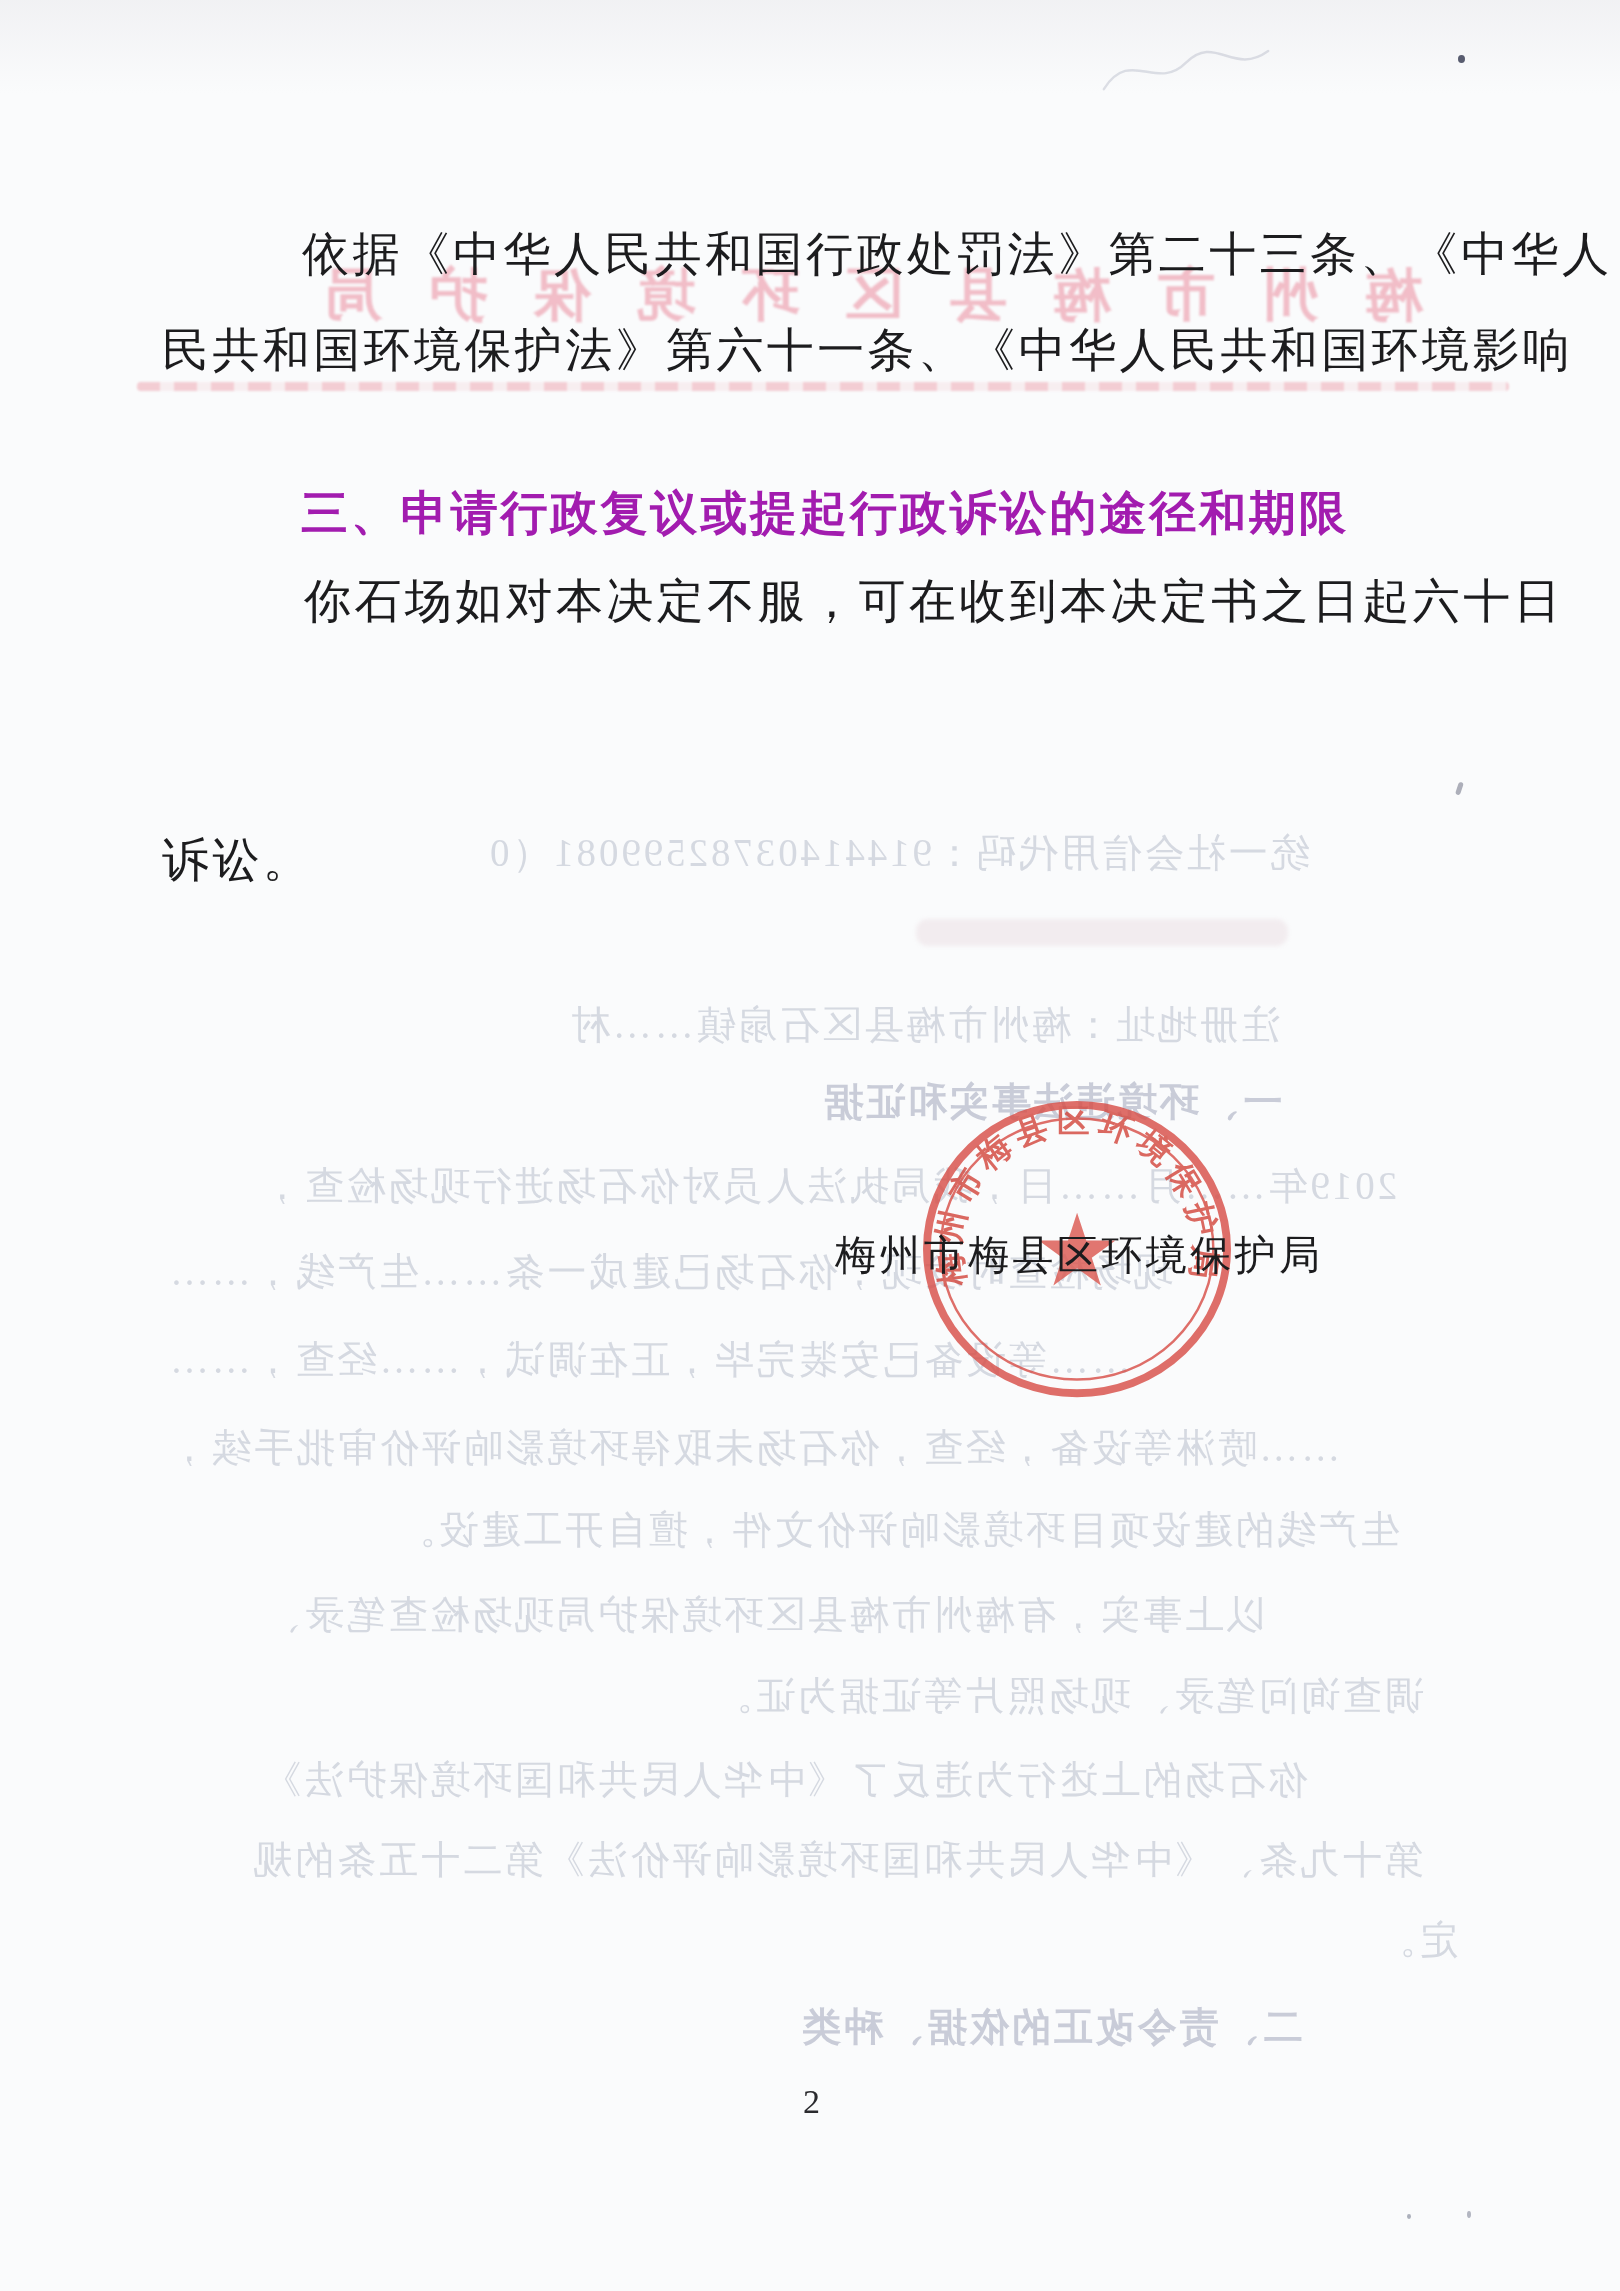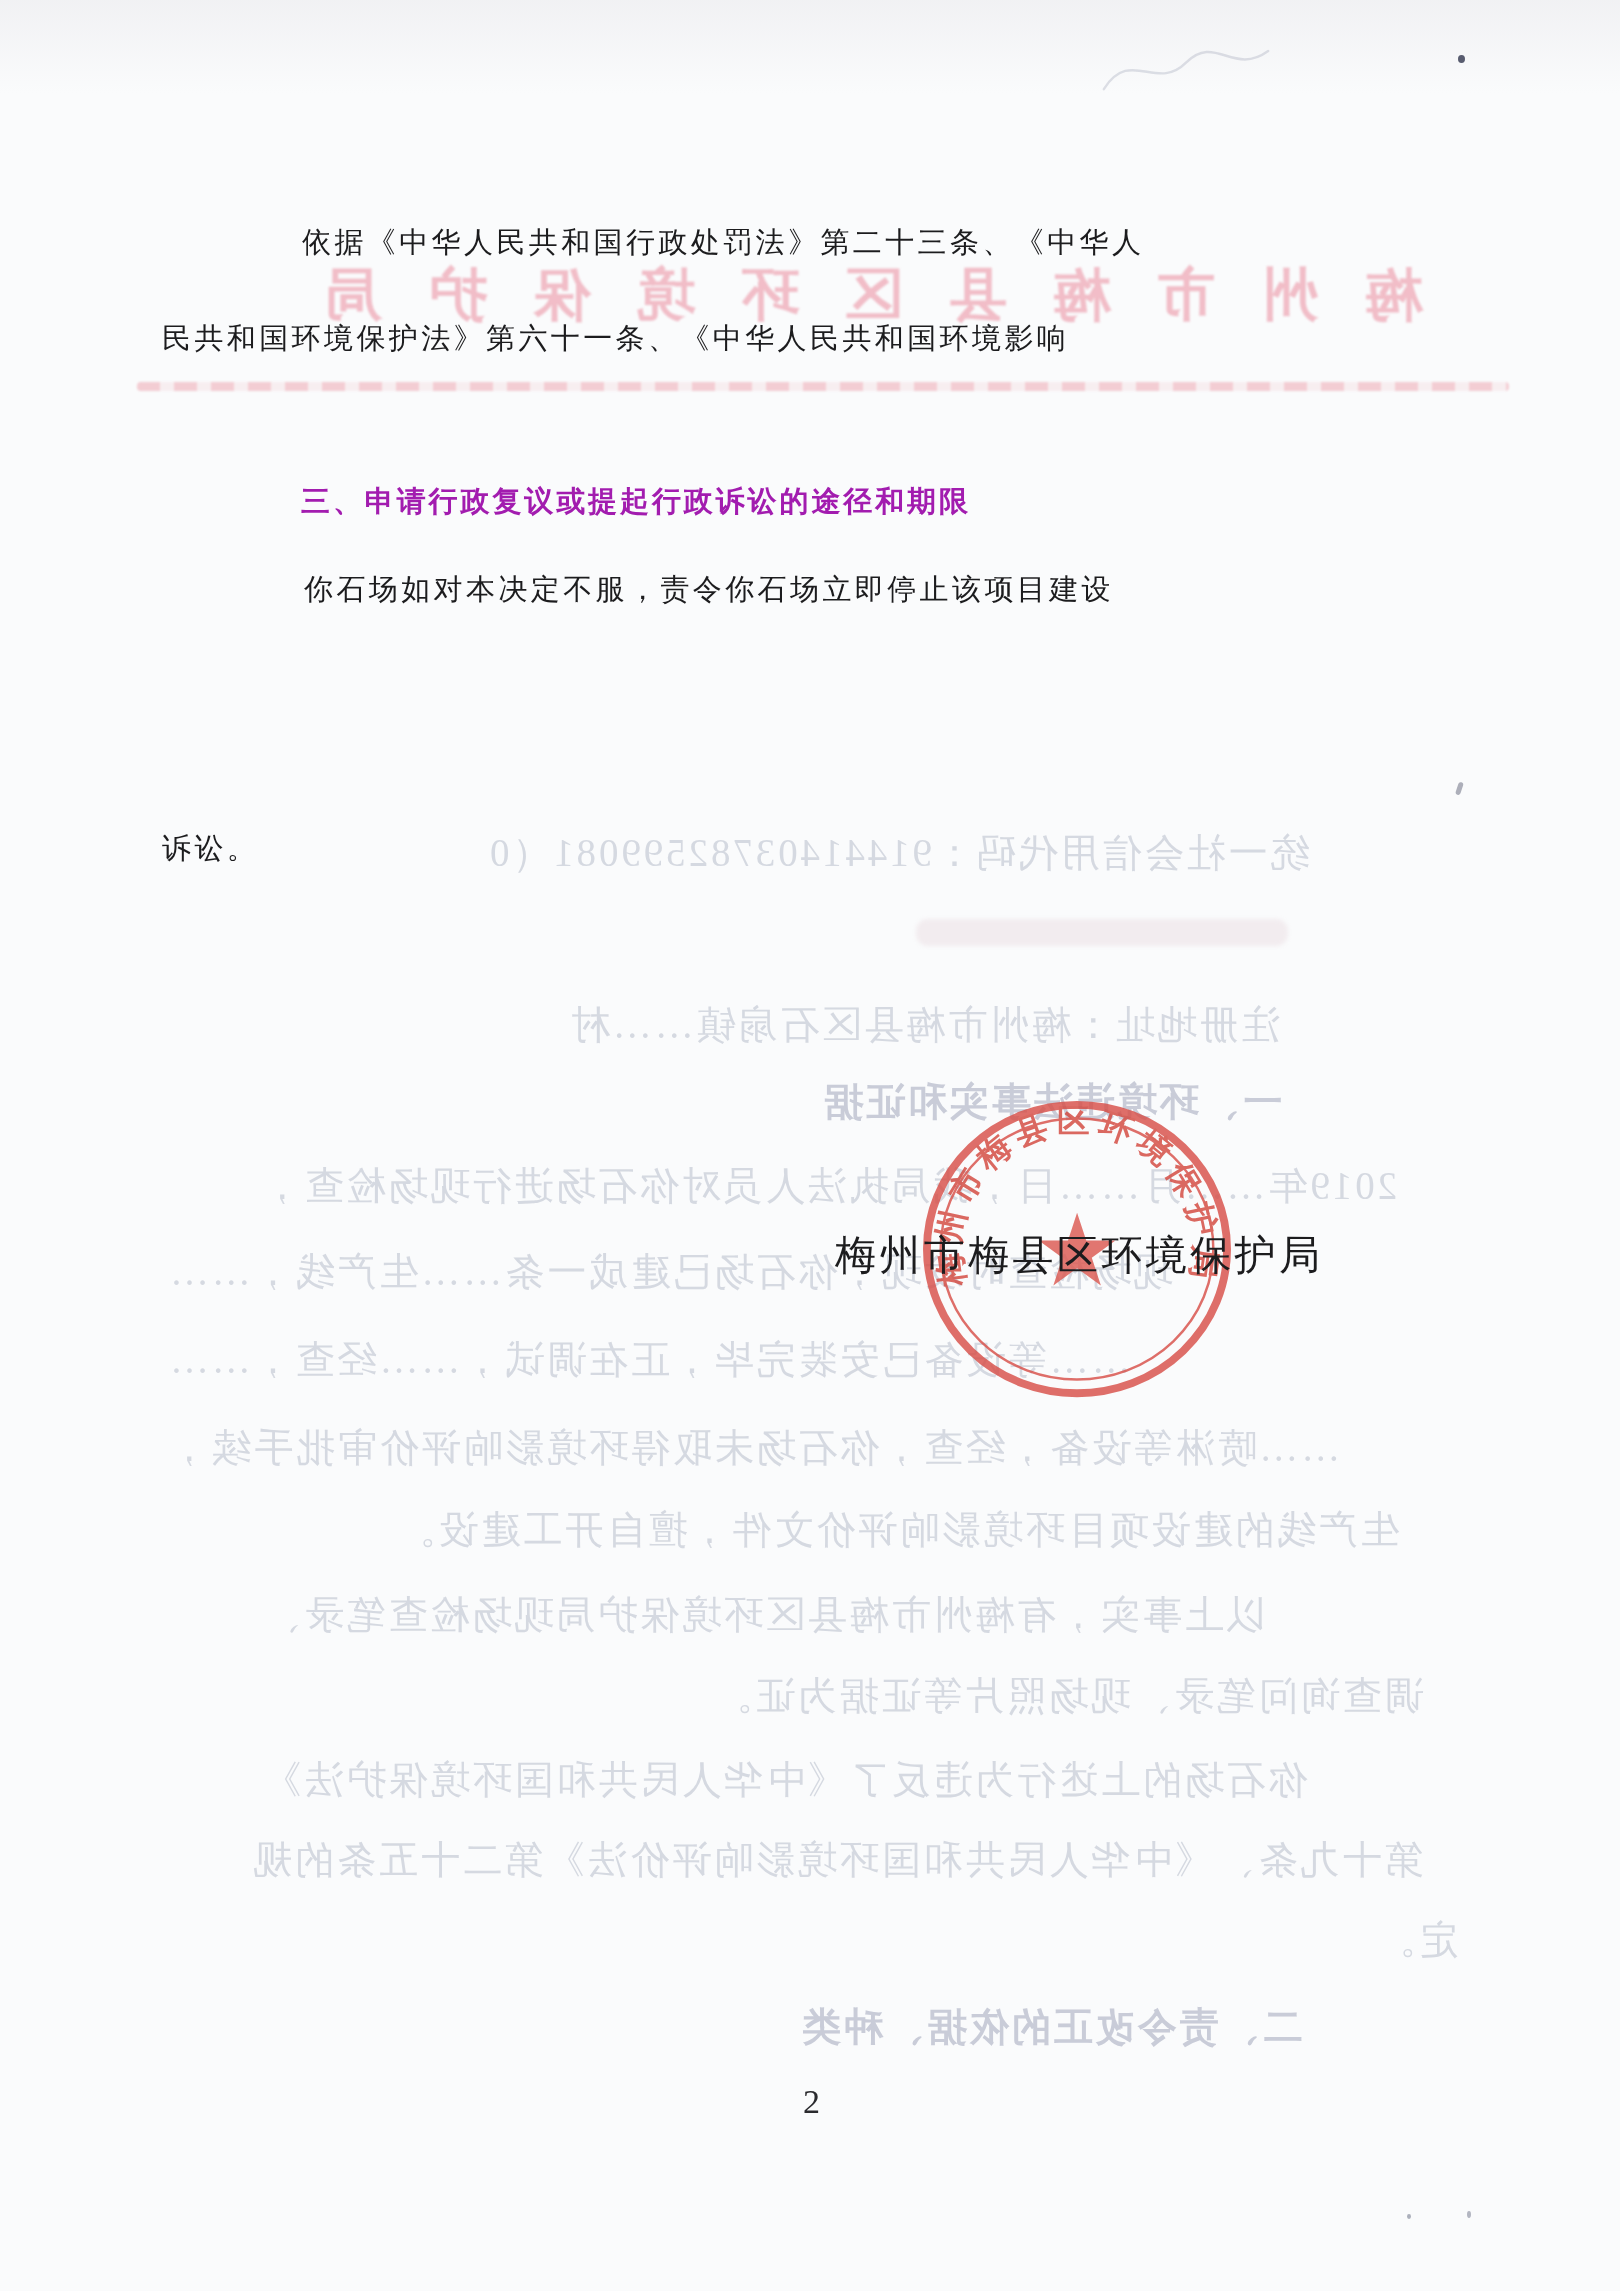--- a/index.html
+++ b/index.html
@@ -5,21 +5,21 @@
   html,body{margin:0;padding:0;background:#e8e8ea;}
   #sheet{
     position:relative;width:1620px;height:2292px;overflow:hidden;
     background:#fafbfc;
     font-family:"Liberation Serif","DejaVu Serif",serif;
   }
   #top-shade{position:absolute;left:0;top:0;width:100%;height:93px;
     background:linear-gradient(#ededf0,rgba(250,251,252,0));opacity:.7;}
   
   .line{
-    position:absolute;font-size:29px;letter-spacing:3.4px;color:#1c1c1e;
+    position:absolute;font-size:47px;letter-spacing:3.4px;color:#1c1c1e;
     white-space:nowrap;z-index:3;
   }
   .line.bold{
     font-family:"Liberation Sans","DejaVu Sans",sans-serif;
     font-weight:700;color:#a21caf;letter-spacing:2.9px;
   }
   .sig{position:absolute;font-size:41px;letter-spacing:3.4px;color:#1c1c1e;white-space:nowrap;z-index:3;}
   .date{position:absolute;font-size:41px;letter-spacing:1.5px;word-spacing:8.8px;color:#1c1c1e;white-space:nowrap;z-index:3;}
   #page-num{position:absolute;left:790px;top:2083px;width:43px;text-align:center;
     font-size:34px;color:#2a2a2e;z-index:3;font-family:"Liberation Serif",serif;}
@@ -91,21 +91,21 @@
       <textPath href="#sealArc" startOffset="50%" text-anchor="middle">梅州市梅县区环境保护局</textPath>
     </text>
     <text x="161" y="191" text-anchor="middle" class="seal-star">★</text>
   </svg>
 
   <div class="line" style="left:302px;top:223px">依据《中华人民共和国行政处罚法》第二十三条、《中华人</div>
   <div class="line" style="left:162px;top:319px">民共和国环境保护法》第六十一条、《中华人民共和国环境影响</div>
 
   <div class="line bold" style="left:301px;top:482px">三、申请行政复议或提起行政诉讼的途径和期限</div>
 
-  <div class="line" style="left:304px;top:570px">你石场如对本决定不服，责令你石场立即停止该项目建设</div>
+  <div class="line" style="left:304px;top:570px">你石场如对本决定不服，可在收到本决定书之日起六十日</div>
   <div class="line" style="left:162px;top:829px">诉讼。</div>
 
 
   <div class="sig" style="left:835px;top:1228px">梅州市梅县区环境保护局</div>
 
   <div id="page-num">2</div>
 
   <svg id="squiggle" width="181" height="74" viewBox="0 0 185 75">
     <path d="M 8 55 C 35 12, 62 58, 92 28 S 140 42, 176 16" fill="none" stroke="rgba(158,164,182,.6)" stroke-width="2.5" stroke-linecap="round"></path>
   </svg>

